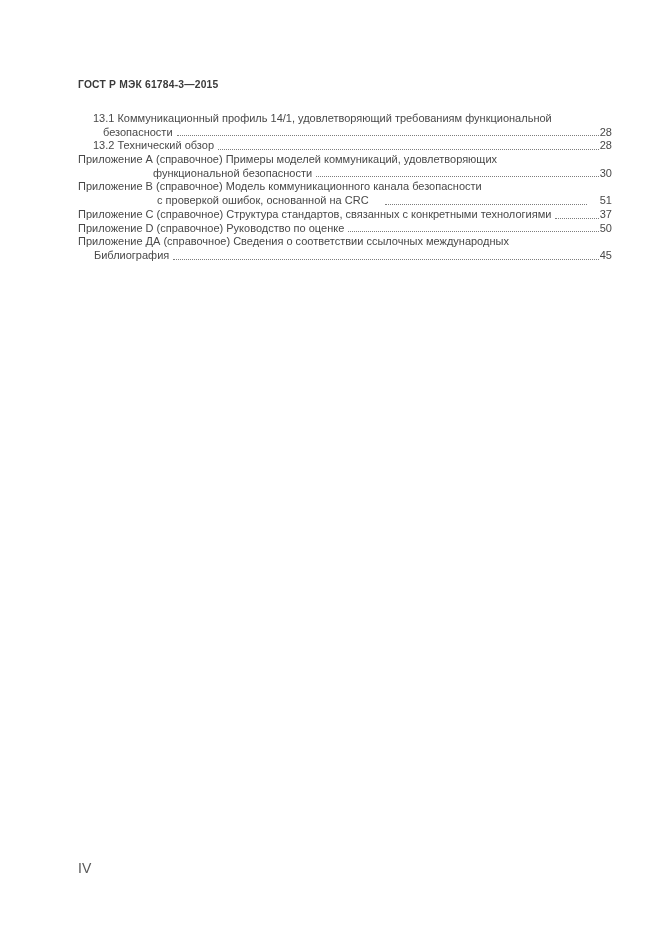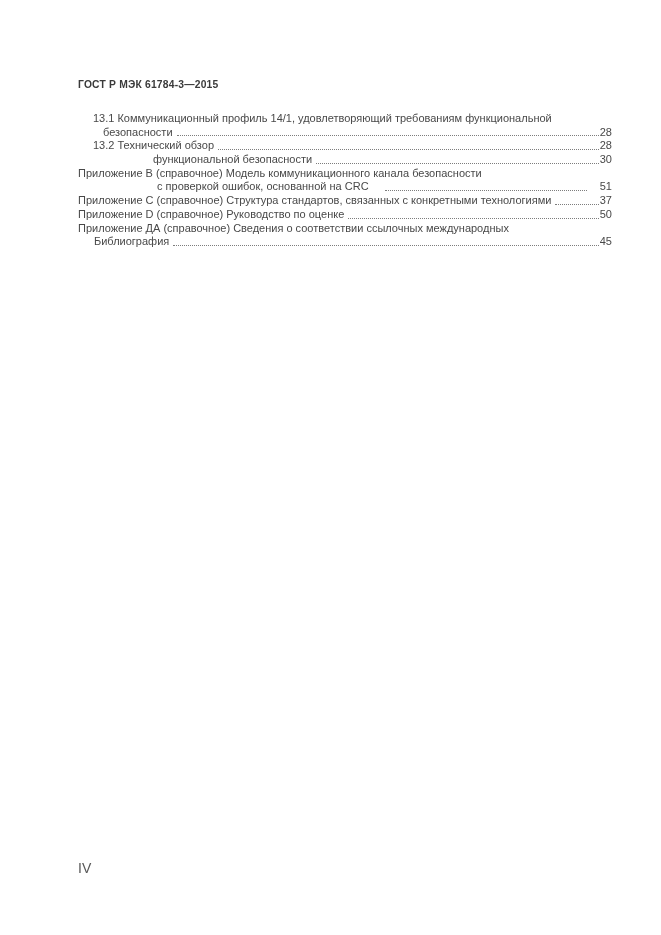--- a/index.html
+++ b/index.html
@@ -78,20 +78,23 @@
       <div class="toc-row" style="padding-left: 25px;">
         <span class="toc-text">безопасности</span>
         <span class="leader"></span>
         <span class="page-num">28</span>
       </div>
       <div class="toc-row" style="padding-left: 15px;">
         <span class="toc-text">13.2 Технический обзор</span>
         <span class="leader"></span>
         <span class="page-num">28</span>
       </div>
+      <div class="toc-row" style="padding-left: 0px;">
+        <span class="toc-text">Приложение А (справочное) Примеры моделей коммуникаций, удовлетворяющих</span>
+      </div>
       <div class="toc-row" style="padding-left: 75px;">
         <span class="toc-text">функциональной безопасности</span>
         <span class="leader"></span>
         <span class="page-num">30</span>
       </div>
       <div class="toc-row" style="padding-left: 0px;">
         <span class="toc-text">Приложение В (справочное) Модель коммуникационного канала безопасности</span>
       </div>
       <div class="toc-row" style="padding-left: 79px; gap: 12px;">
         <span class="toc-text">с проверкой ошибок, основанной на CRC</span>

